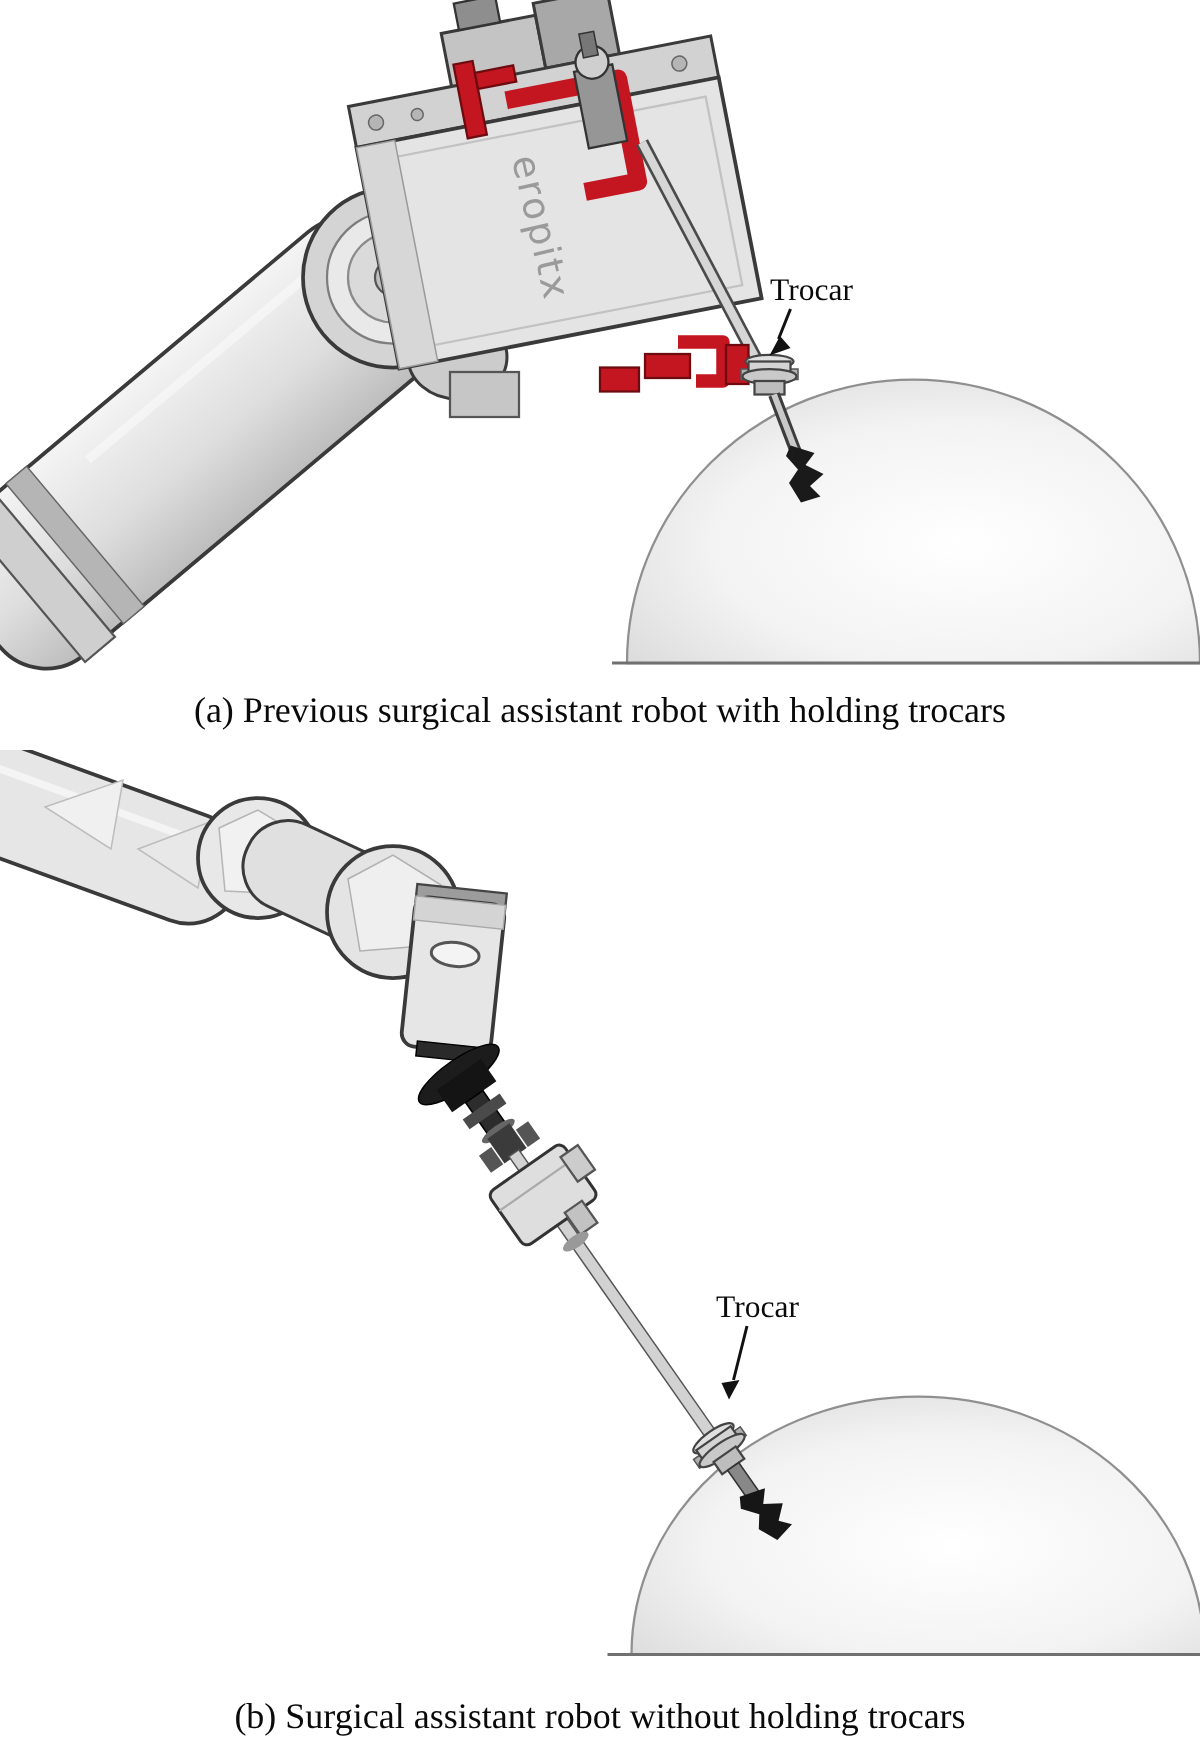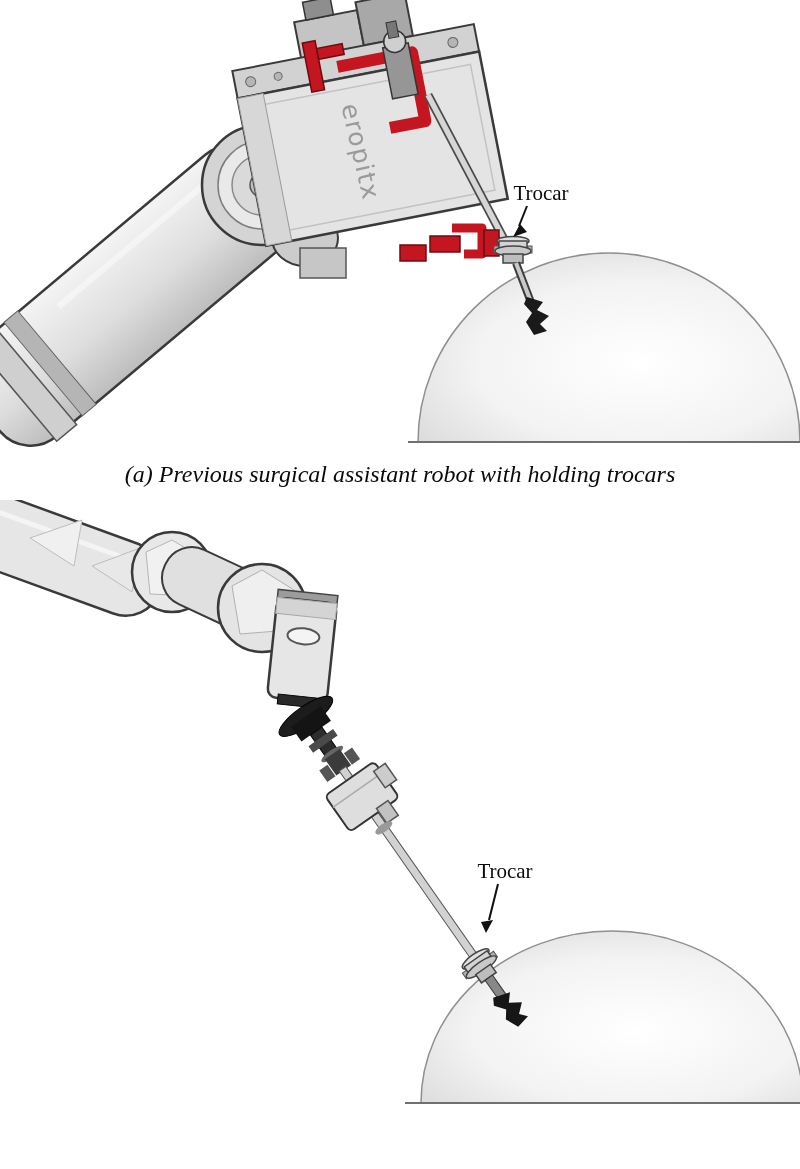--- a/index.html
+++ b/index.html
@@ -11,21 +11,20 @@
     overflow: hidden;
     font-family: "Liberation Serif", serif;
   }
   figure.panel { margin: 0; padding: 0; }
   svg.art { display: block; }
   .caption {
     text-align: center;
     font-family: "Liberation Serif", serif;
     font-size: 24px;
     color: #0a0a0a;
-    font-style: italic;
   }
   .caption-a { height: 48px; line-height: 44px; }
   .caption-b { height: 39px; line-height: 30px; }
   .anno-text {
     font-family: "Liberation Serif", serif;
     font-size: 21px;
     fill: #0a0a0a;
   }
   .brand-text {
     font-family: "DejaVu Sans", sans-serif;
@@ -215,15 +214,16 @@
           <path d="M 299 554 L 316 559 L 309 567 L 320 574 L 311 582 L 317 589 L 303 592 L 297 579 L 303 571 L 295 561 Z" fill="#161616"></path>
         </g>
       </g>
 
       <g>
         <text class="anno-text" x="505" y="378" text-anchor="middle">Trocar</text>
         <line x1="498" y1="384" x2="489" y2="420" stroke="#111" stroke-width="2"></line>
         <path d="M 486 433 L 493 420 L 481 422 Z" fill="#111"></path>
       </g>
     </svg>
+    <figcaption class="caption caption-b">(b) Surgical assistant robot without holding trocars</figcaption>
   </figure>
 
 </div>
 
 </body></html>

